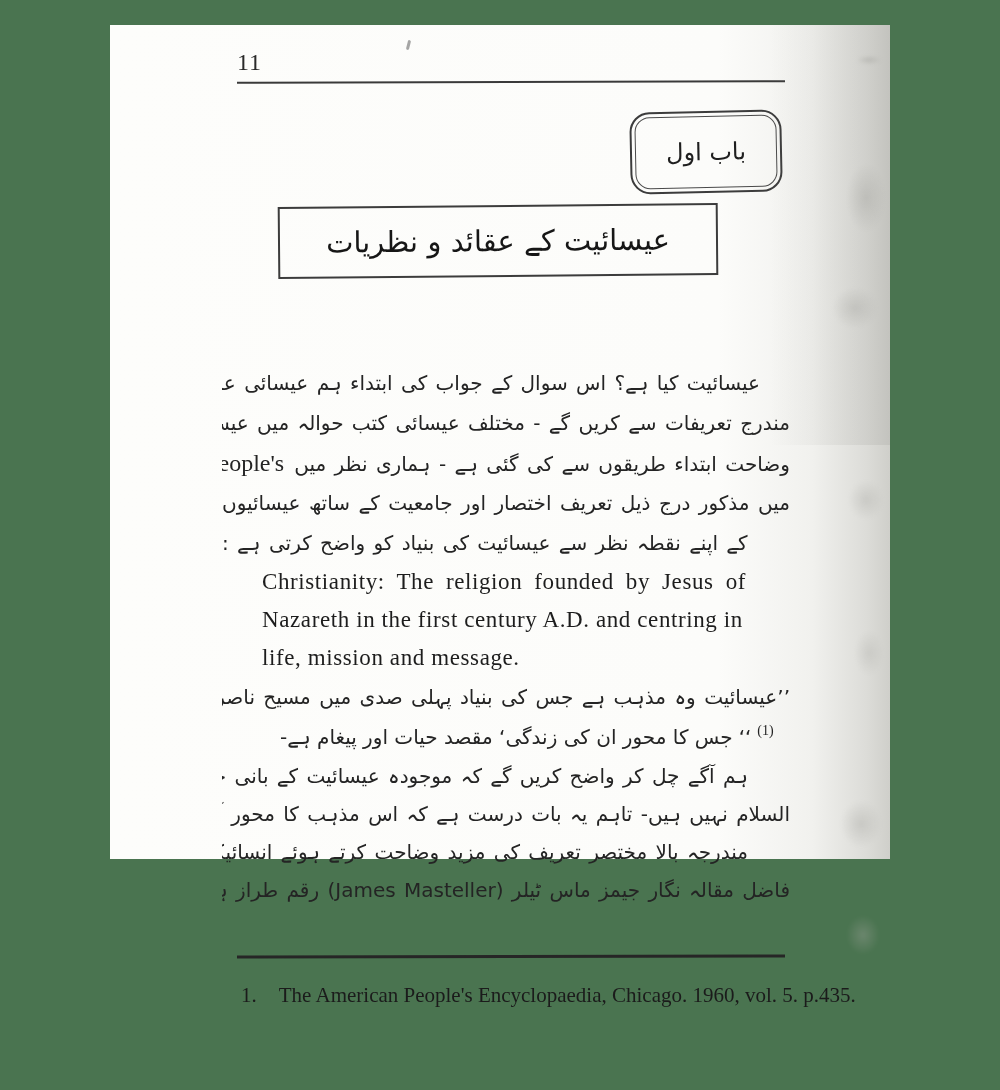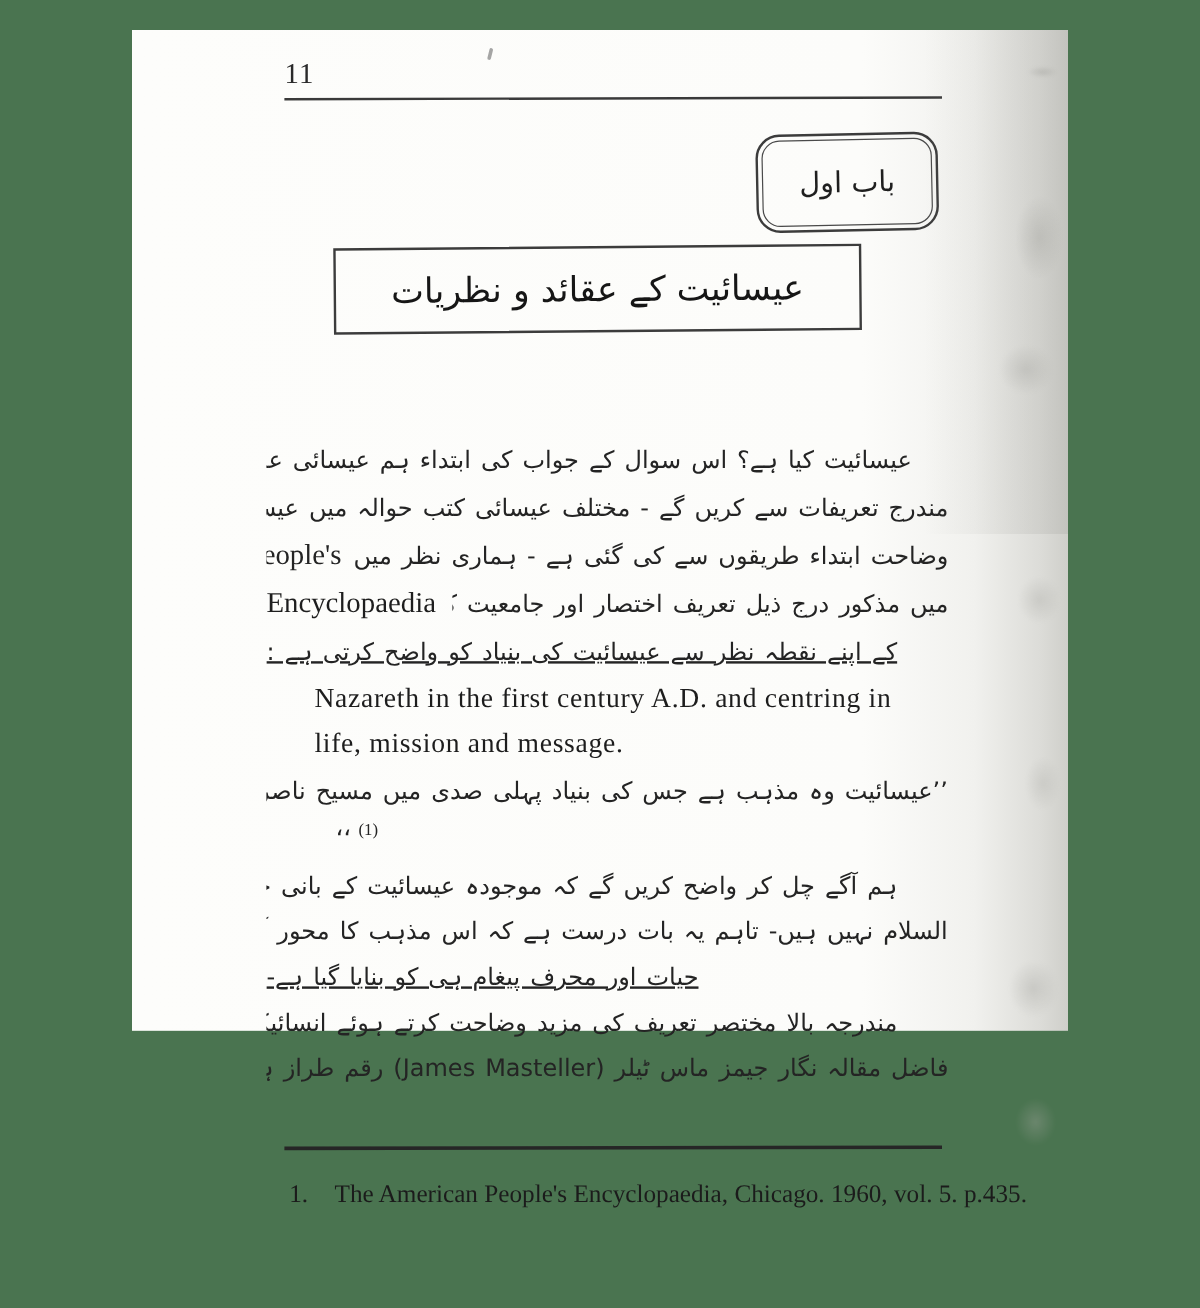--- a/index.html
+++ b/index.html
@@ -58,21 +58,21 @@
   .content{
     position:absolute;left:112px;top:338px;width:568px;
   }
   .uline{
     direction:rtl;font-size:20px;color:#242424;height:40px;line-height:40px;
     white-space:nowrap;overflow:hidden;
     text-align:justify;text-align-last:justify;word-spacing:2px;
   }
   .uline.indent1{padding-right:30px;}
   .uline.indent2{padding-right:42px;}
-  .uline.flushleft{text-align:left;text-align-last:left;text-decoration:underline;}
+  .uline.flushleft{text-align:left;text-align-last:left;}
   .uline.mixed{
     display:flex;direction:ltr;align-items:center;gap:14px;
   }
   .uline.mixed .latin{
     font-family:"Liberation Serif","DejaVu Serif",serif;
     font-size:24px;color:#1e1e1e;white-space:nowrap;flex:0 0 auto;
   }
   .uline.mixed .urdu{
     flex:1 1 auto;direction:rtl;font-size:20px;
     text-align:justify;text-align-last:justify;word-spacing:2px;
@@ -136,39 +136,39 @@
     <span>عیسائیت کے عقائد و نظریات</span>
   </div>
 
 
   <div class="content">
 
     <div class="uline indent1">عیسائیت کیا ہے؟ اس سوال کے جواب کی ابتداء ہم عیسائی علماء کی مستند کتابوں میں</div>
     <div class="uline">مندرج تعریفات سے کریں گے - مختلف عیسائی کتب حوالہ میں عیسائیت کی تعریف و</div>
     <div class="uline"><span dir="rtl">وضاحت ابتداء طریقوں سے کی گئی ہے - ہماری نظر میں</span> <span style="font-family:&quot;Liberation Serif&quot;,&quot;DejaVu Serif&quot;,serif;font-size:24px;" dir="ltr">American People's</span></div>
     <div class="uline mixed">
-      <span class="latin">Encyclopaedia</span>
       <span class="urdu">میں مذکور درج ذیل تعریف اختصار اور جامعیت کے ساتھ عیسائیوں</span>
     </div>
     <div class="uline flushleft">کے اپنے نقطہ نظر سے عیسائیت کی بنیاد کو واضح کرتی ہے :</div>
 
     <div class="eng-block">
+      <div class="eline">Christianity: The religion founded by Jesus of</div>
       <div class="eline">Nazareth in the first century A.D. and centring in His</div>
       <div class="eline last">life, mission  and message.</div>
     </div>
 
     <div class="uline">’’عیسائیت وہ مذہب ہے جس کی بنیاد پہلی صدی میں مسیح ناصری نے رکھی‘ اور</div>
     <div class="quote-l2">
+      <span class="q-urdu">جس کا محور ان کی زندگی‘ مقصد حیات اور پیغام ہے-</span>
       <span class="q-close">‘‘</span>
       <sup>(1)</sup>
     </div>
 
     <div class="uline indent2" style="height:38px;line-height:38px;">ہم آگے چل کر واضح کریں گے کہ موجودہ عیسائیت کے بانی حضرت عیسیٰ علیہ</div>
     <div class="uline" style="height:38px;line-height:38px;">السلام نہیں ہیں- تاہم یہ بات درست ہے کہ اس مذہب کا محور آپ کی مزعومہ زندگی‘ مقصد</div>
-    <div class="uline flushleft" style="height:38px;line-height:38px;">حیات اور محرف پیغام ہی کو بنایا گیا ہے-</div>
     <div class="uline indent2" style="height:38px;line-height:38px;">مندرجہ بالا مختصر تعریف کی مزید وضاحت کرتے ہوئے انسائیکلوپیڈیا مذکور کے</div>
     <div class="uline" style="height:38px;line-height:38px;">فاضل مقالہ نگار جیمز ماس ٹیلر (James Masteller) رقم طراز ہیں:</div>
 
   </div>
 
   <div class="separator"></div>
 
   <div class="footnote">
     <span>1.</span>
     <span>The American People's Encyclopaedia, Chicago. 1960, vol. 5. p.435.</span>

